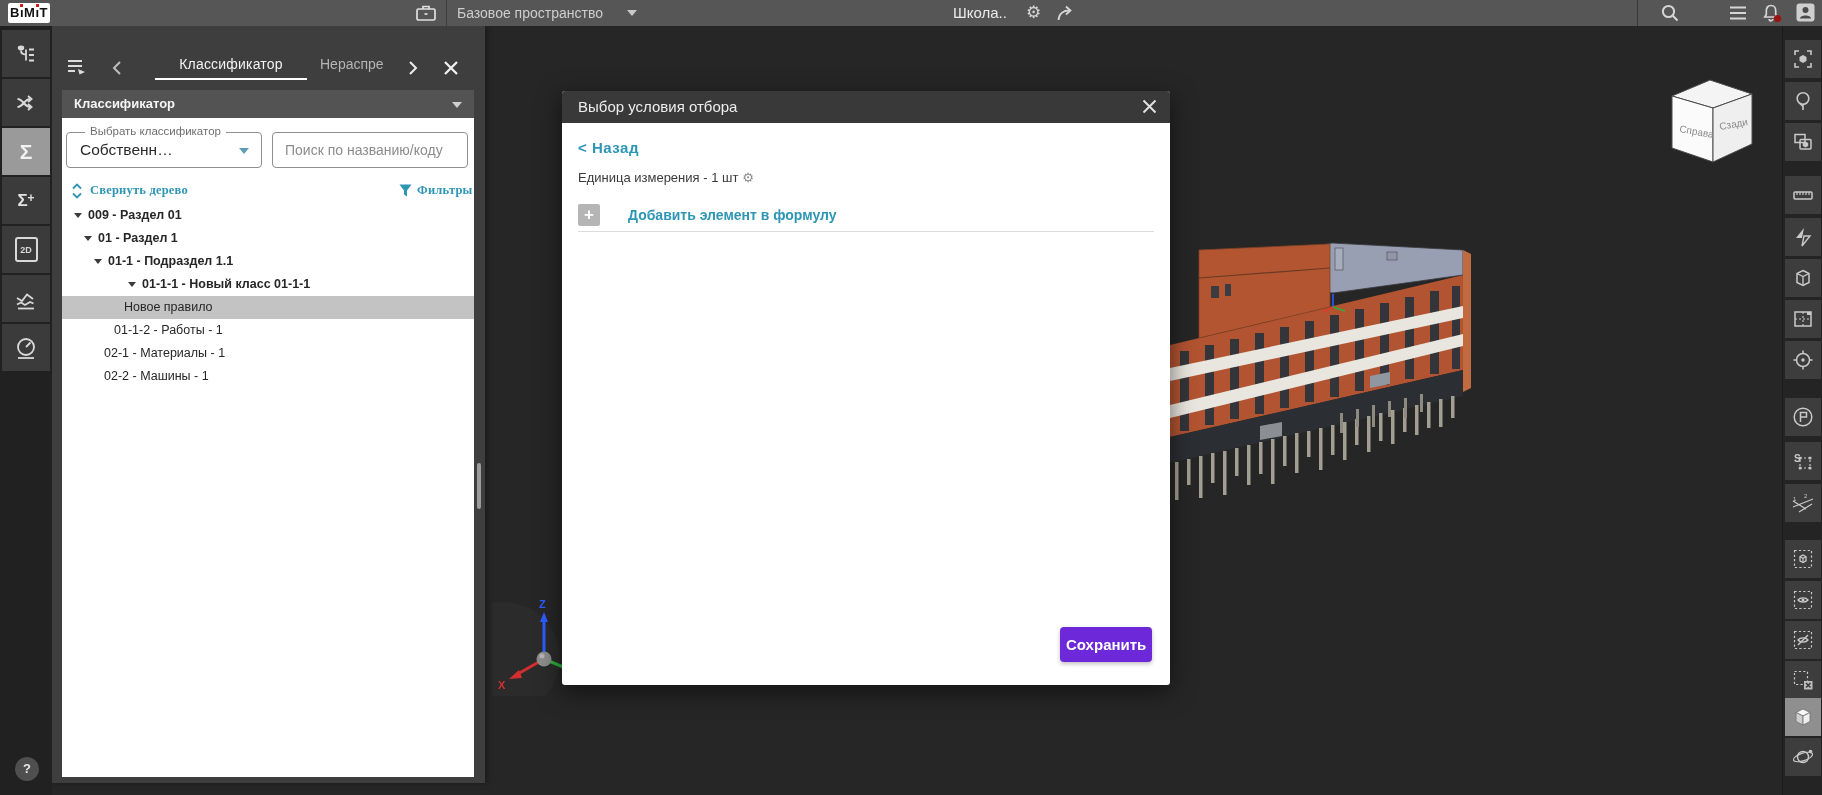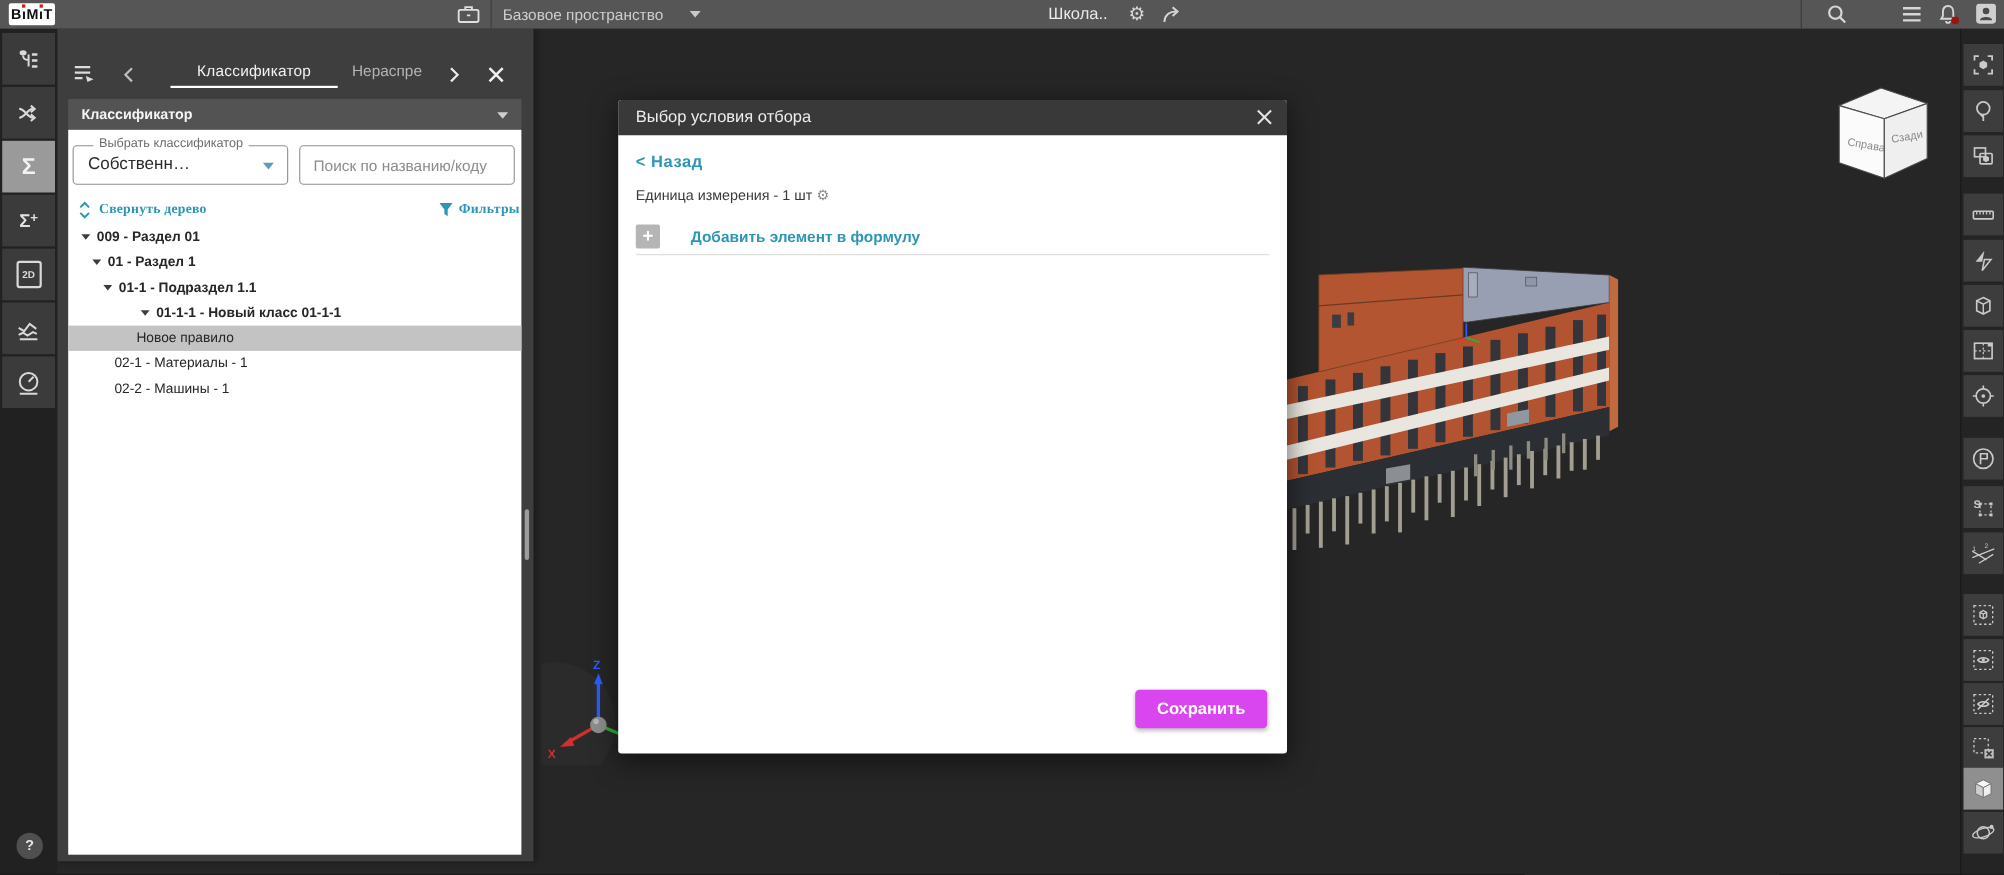--- a/index.html
+++ b/index.html
@@ -73,21 +73,21 @@
   .m-x{position:absolute;right:12px;top:7px;cursor:pointer;}
   .m-body{position:absolute;left:0;top:32px;width:100%;height:562px;border-radius:25px;}
   .m-back{position:absolute;left:16px;top:16px;font-size:15px;letter-spacing:.5px;font-weight:600;}
   .m-unit{position:absolute;left:16px;top:47px;font-size:13px;color:#3a3a3a;}
   .m-gear{font-size:13px;color:#8a8a8a;margin-left:4px;}
   .m-addrow{position:absolute;left:16px;top:80px;height:24px;display:flex;align-items:center;}
   .m-plus{width:22px;height:22px;background:#b5b5b5;border-radius:2px;color:#fff;font-size:17px;font-weight:700;
           text-align:center;line-height:21px;}
   .m-addlbl{margin-left:28px;font-size:14px;font-weight:600;}
   .m-div{position:absolute;left:16px;top:108px;width:576px;height:1px;background:#dcdcdc;}
-  .m-save{position:absolute;right:18px;bottom:23px;width:120px;height:35px;background:#d946ef;border:none;border-radius:4px;
+  .m-save{position:absolute;right:18px;bottom:23px;width:92px;height:35px;background:#6d28d9;border:none;border-radius:4px;
           color:#fff;font-size:15px;font-weight:700;font-family:"Liberation Sans","DejaVu Sans",sans-serif;
           box-shadow:0 2px 4px rgba(0,0,0,.25);}
 
   
   .rtb{position:absolute;left:1782px;top:26px;width:40px;height:769px;background:#242424;z-index:25;border-left:1px solid #1a1a1a;}
   .rtile{position:absolute;left:2px;width:36px;height:38px;background:#3d3d3d;display:flex;align-items:center;justify-content:center;}
   .rtile.active{background:#8f8f8f;}
 
   
   .viewport{position:absolute;left:52px;top:26px;width:1730px;height:769px;z-index:1;}
@@ -340,20 +340,23 @@
             <span class="tcaret"></span>
             <span>01-1 - Подраздел 1.1</span>
           </div>
         <div class="trow lvl3 bold">
             <span class="tcaret"></span>
             <span>01-1-1 - Новый класс 01-1-1</span>
           </div>
         <div class="trow lvl4 noc sel">
             <span>Новое правило</span>
           </div>
+        <div class="trow lvl3 noc">
+            <span>01-1-2 - Работы - 1</span>
+          </div>
         <div class="trow lvl2 noc">
             <span>02-1 - Материалы - 1</span>
           </div>
         <div class="trow lvl2 noc">
             <span>02-2 - Машины - 1</span>
           </div>
       </div>
     </div>
     <div class="resize-h"></div>
   </div>

